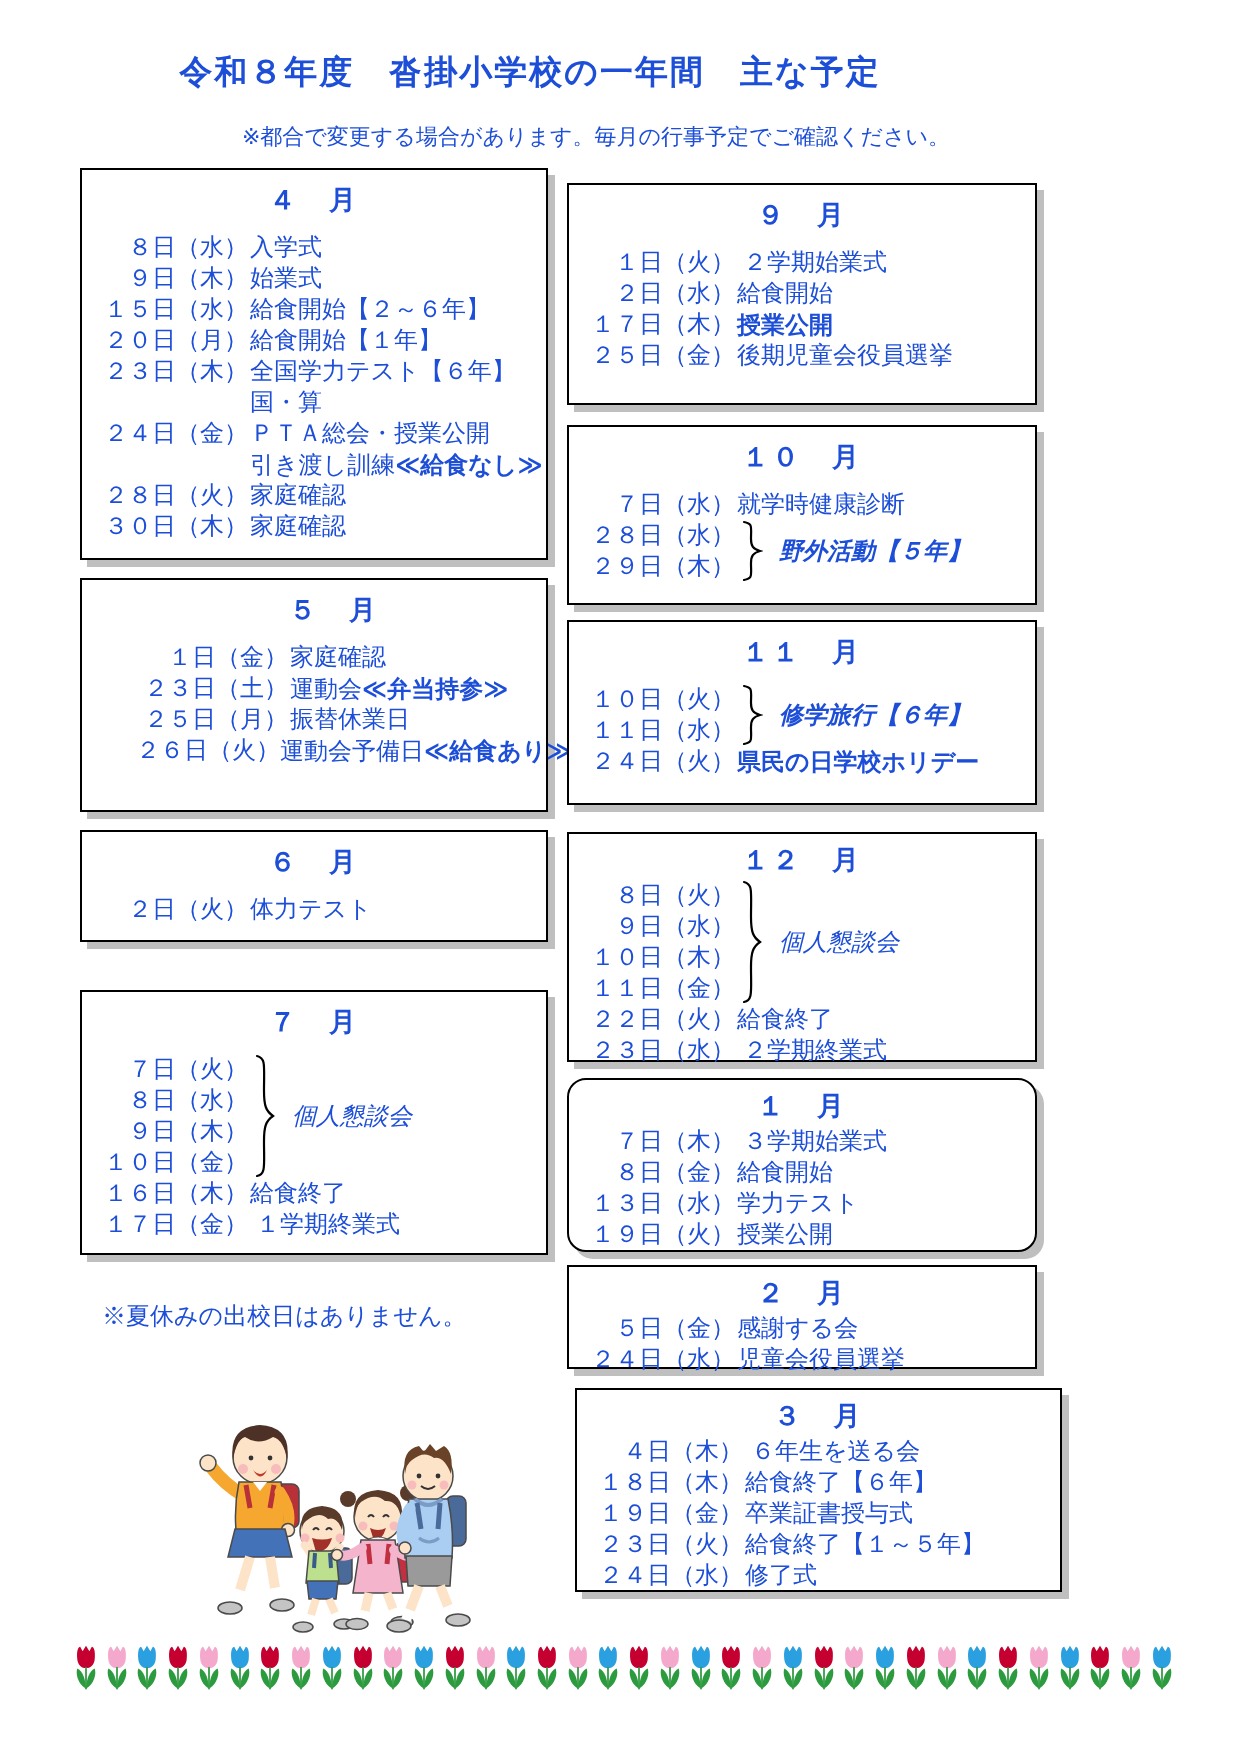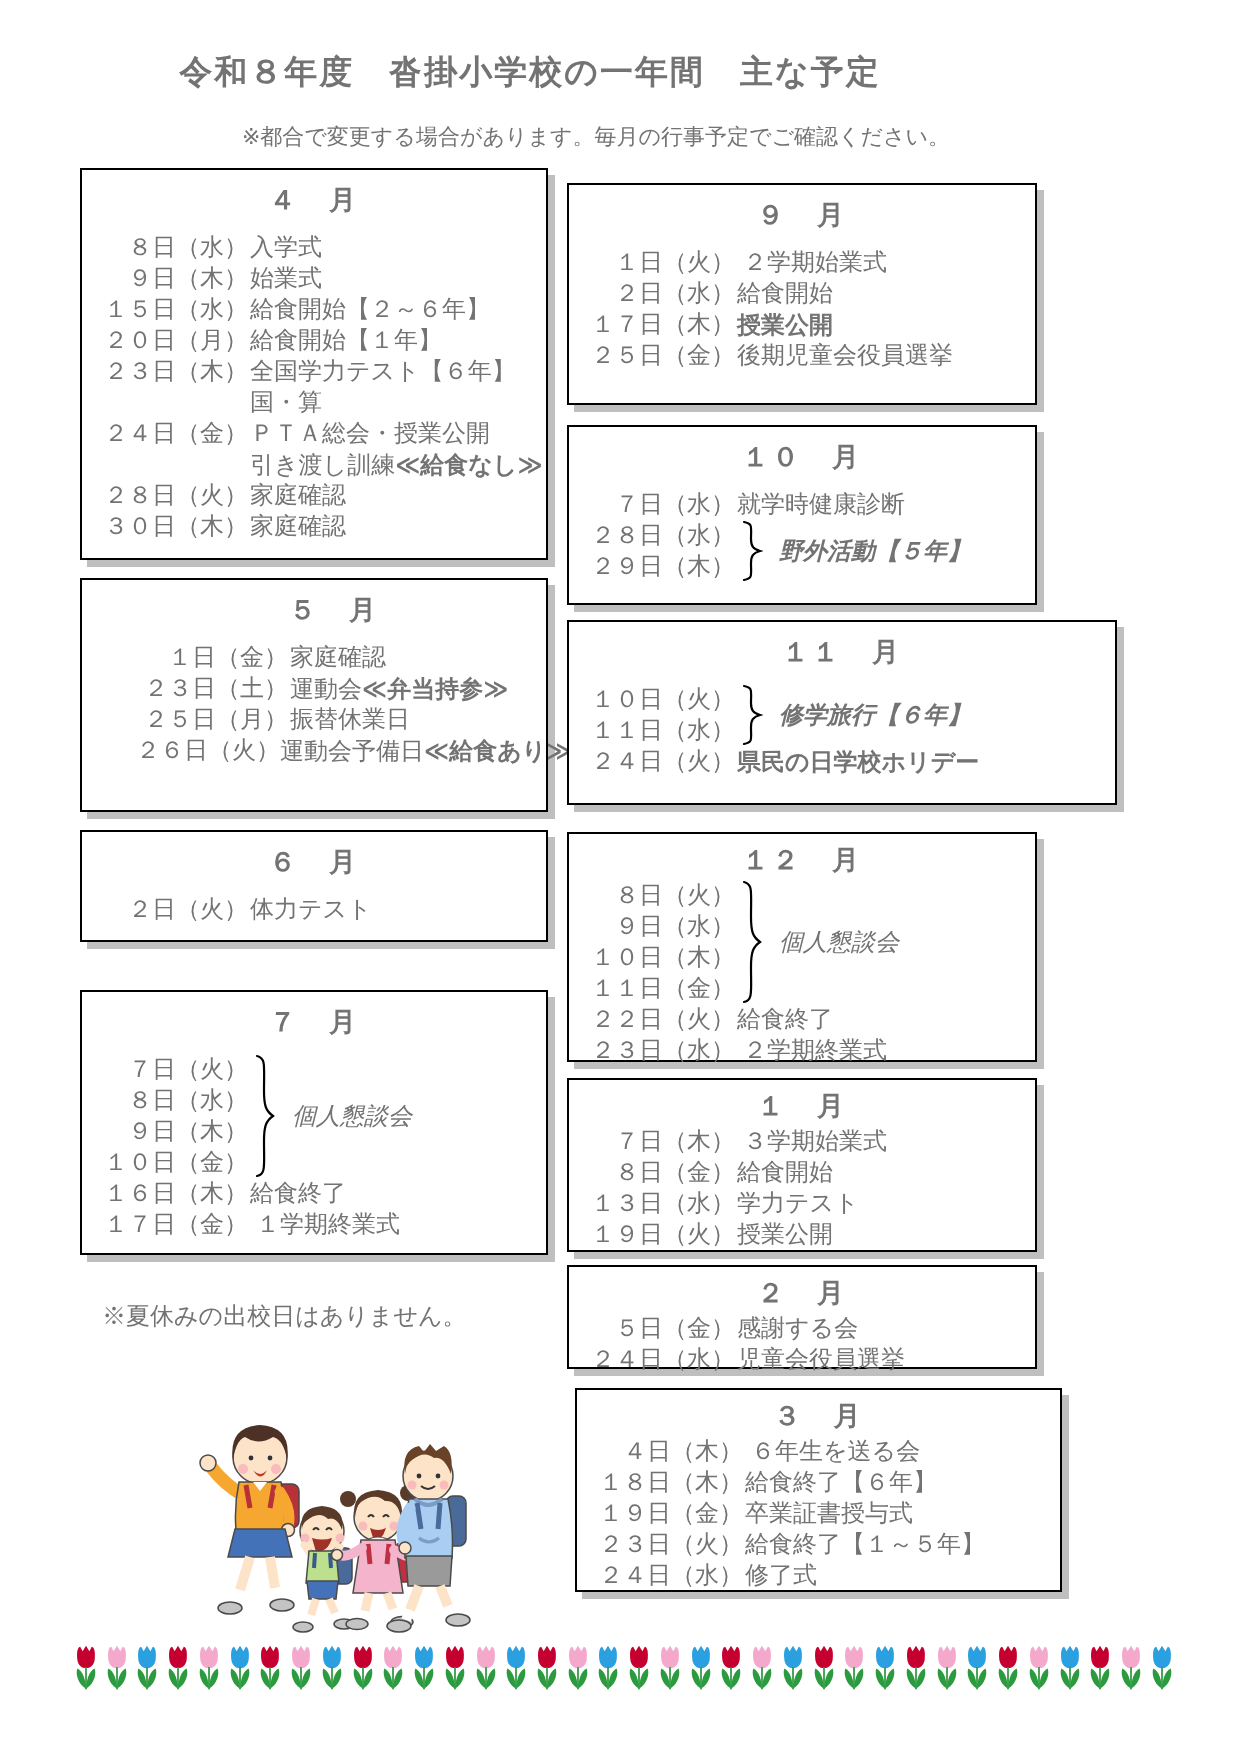--- a/index.html
+++ b/index.html
@@ -1,17 +1,17 @@
 <!DOCTYPE html>
 <html><head>
 <meta charset="utf-8">
 <style>
   html,body{margin:0;padding:0;background:#ffffff;}
   .page{position:relative;width:1241px;height:1755px;background:#fff;overflow:hidden;
-        font-family:"Liberation Serif","DejaVu Serif",serif;color:#737373;}
+        font-family:"Liberation Serif","DejaVu Serif",serif;color:#1d4ed8;}
   .title{position:absolute;top:50px;left:0;width:1060px;text-align:center;
          font-family:"Liberation Sans","DejaVu Sans",sans-serif;font-weight:bold;
          font-size:33px;letter-spacing:2px;}
   .subtitle{position:absolute;top:122px;left:0;width:1110px;text-align:center;
             font-family:"Liberation Sans","DejaVu Sans",sans-serif;font-size:22px;padding-left:41px;}
   .mbox{position:absolute;background:#fff;border:2px solid #000;box-sizing:border-box;
         box-shadow:7px 7px 0 0 #bfbfbf;padding-top:6px;}
   .mhead{text-align:center;font-family:"Liberation Sans","DejaVu Sans",sans-serif;
          font-weight:bold;font-size:27px;letter-spacing:3px;margin:6px 0 14px 0;}
   .tight .mhead{margin:2px 0 2px 0;}
@@ -218,21 +218,21 @@
                 <span class="evt"></span>
               </div>
             </div>
             <svg width="24" height="62" class="brace">
               <path d="M5 2 C14 4 12 6 12 19 C12 26 14 29 21 31 C14 33 12 36 12 43 C12 56 14 58 5 60" fill="none" stroke="#000" stroke-width="2.2" stroke-linecap="round"></path>
             </svg>
             <div class="glabel"><span class="b">野外活動【５年】</span></div>
           </div>
         </div>
       </div>
-      <div class="mbox" style="left: 567px; top: 620px; width: 550px; height: 185px;">
+      <div class="mbox" style="left: 567px; top: 620px; width: 470px; height: 185px;">
         <div class="mhead">１１　月</div>
         <div class="rows">
           <div class="grp">
             <div class="gdays">
               <div class="row">
                 <span class="day">１０日</span>
                 <span class="wd">（火）</span>
                 <span class="evt"></span>
               </div>
               <div class="row">
@@ -289,21 +289,21 @@
             <span class="wd">（火）</span>
             <span class="evt"><span>給食終了</span></span>
           </div>
           <div class="row">
             <span class="day">２３日</span>
             <span class="wd">（水）</span>
             <span class="evt"><span> ２学期終業式</span></span>
           </div>
         </div>
       </div>
-      <div class="mbox tight" style="left: 567px; top: 1078px; width: 470px; height: 174px;">
+      <div class="mbox tight" style="left: 567px; top: 1078px; width: 470px; height: 174px; border-radius: 19px;">
         <div class="mhead">１　月</div>
         <div class="rows">
           <div class="row">
             <span class="day">７日</span>
             <span class="wd">（木）</span>
             <span class="evt"><span> ３学期始業式</span></span>
           </div>
           <div class="row">
             <span class="day">８日</span>
             <span class="wd">（金）</span>

